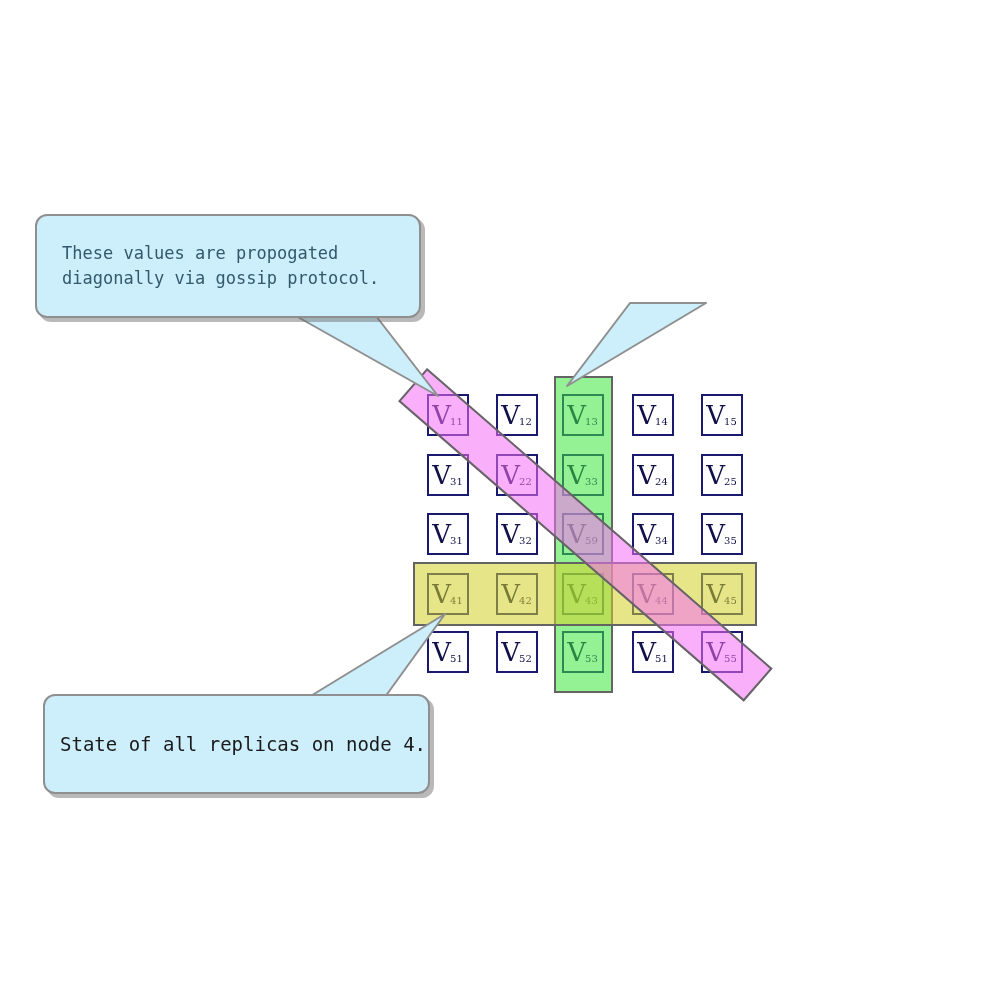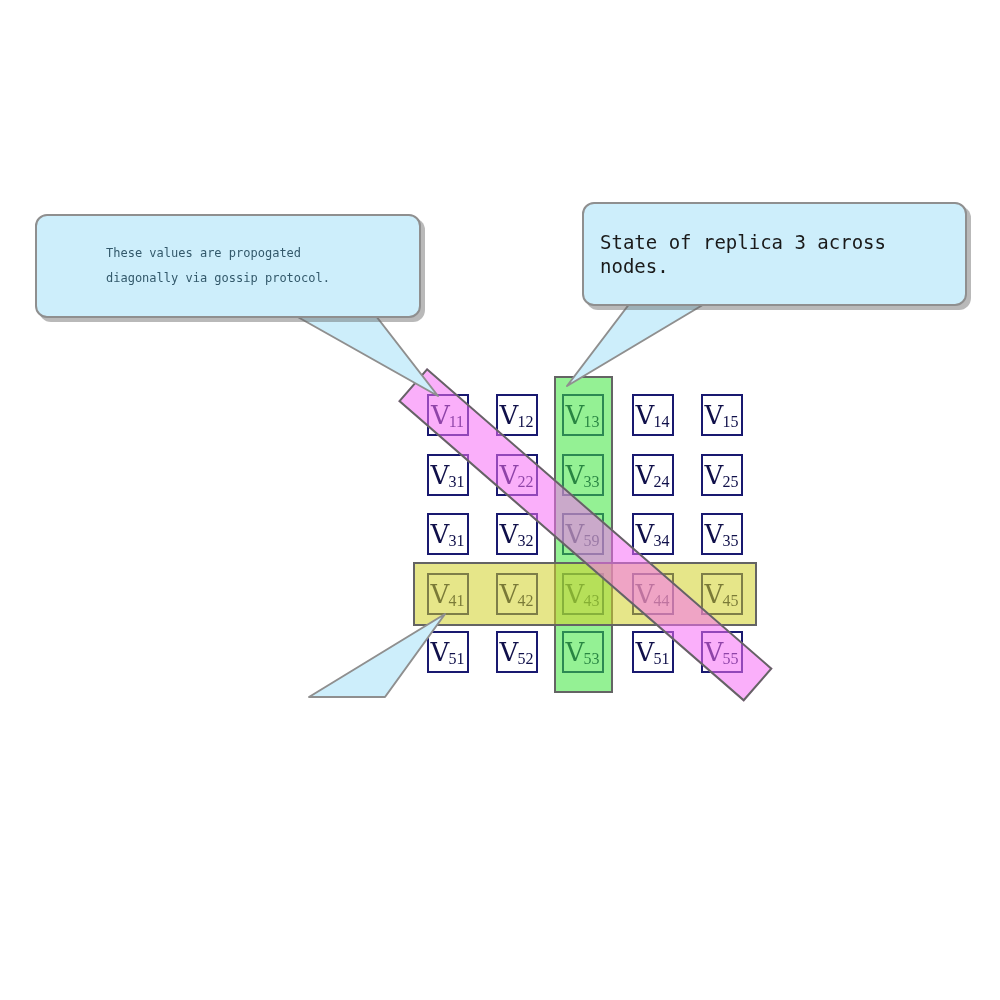--- a/index.html
+++ b/index.html
@@ -8,41 +8,41 @@
     overflow:hidden;font-family:"DejaVu Sans Mono",monospace;
   }
   
   .cell{
     position:absolute;width:42px;height:42px;box-sizing:border-box;
     border:2px solid #191970;background:#ffffff;z-index:1;
     display:flex;align-items:center;justify-content:center;
     font-family:"DejaVu Serif",serif;color:#10104a;
   }
   .cell .vsym{font-size:26px;line-height:1;}
-  .cell sub{font-size:16px;line-height:1;position:relative;top:7px;left:-1px;font-family:Liberation Serif, serif;}
+  .cell sub{font-size:10px;line-height:1;position:relative;top:7px;left:-1px;}
   
   .band{position:absolute;box-sizing:border-box;border:2px solid #646464;}
   .band-column{left:554px;top:376px;width:59px;height:317px;background:rgba(60,230,60,0.55);z-index:2;}
   .band-row{left:413px;top:562px;width:344px;height:64px;background:rgba(210,210,40,0.55);z-index:3;}
   .band-diagonal{
     left:427px;top:368px;width:458px;height:44px;background:rgba(245,110,245,0.55);
     transform:rotate(41deg);transform-origin:0 0;z-index:4;
   }
   
   #tails{position:absolute;left:0;top:0;z-index:5;}
   
   .callout{
     position:absolute;box-sizing:border-box;background:#cdeefb;
     border:2px solid #8f8f8f;border-radius:12px;
     box-shadow:4px 4px 0 rgba(100,100,100,0.45);
     display:flex;align-items:center;z-index:6;
   }
   .callout-text{white-space:pre-line;letter-spacing:0px;}
   #callout-gossip{left:35px;top:214px;width:386px;height:104px;}
-  #callout-gossip .callout-text{font-size:12px;line-height:25px;color:#33596b;padding-left:25px;margin-left:44px;}
+  #callout-gossip .callout-text{font-size:17px;line-height:25px;color:#33596b;padding-left:25px;}
   #callout-replica{left:582px;top:202px;width:385px;height:104px;}
   #callout-replica .callout-text{font-size:19px;line-height:24px;color:#1a1a1a;padding-left:16px;}
   #callout-node{left:43px;top:694px;width:387px;height:100px;}
   #callout-node .callout-text{font-size:19px;line-height:24px;color:#1a1a1a;padding-left:15px;}
 </style>
 </head>
 <body>
 
 <div id="figure">
 
@@ -156,17 +156,17 @@
   <svg id="tails" width="1000" height="1000">
     <polygon points="296,316 376,316 438,396" fill="#cdeefb" stroke="#8f8f8f" stroke-width="2" stroke-linejoin="round"></polygon>
     <polygon points="630,303 706,303 567,386" fill="#cdeefb" stroke="#8f8f8f" stroke-width="2" stroke-linejoin="round"></polygon>
     <polygon points="309,697 385,697 445,614" fill="#cdeefb" stroke="#8f8f8f" stroke-width="2" stroke-linejoin="round"></polygon>
   </svg>
 
   <div class="callout" id="callout-gossip">
     <div class="callout-text">These values are propogated
 diagonally via gossip protocol.</div>
   </div>
-  <div class="callout" id="callout-replica">
-    <div class="callout-text">State of replica 3 across nodes.</div>
+  <div class="callout" id="callout-node">
+    <div class="callout-text">State of all replicas on node 4.</div>
   </div>
 
 </div>
 
 </body></html>

